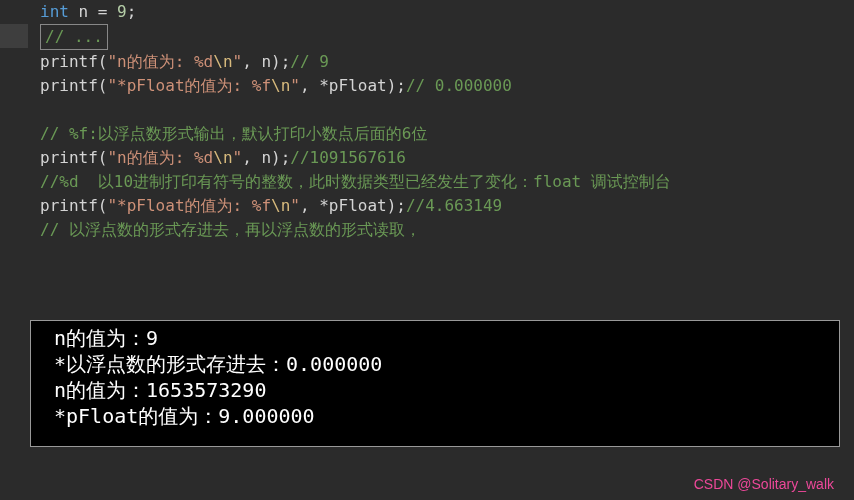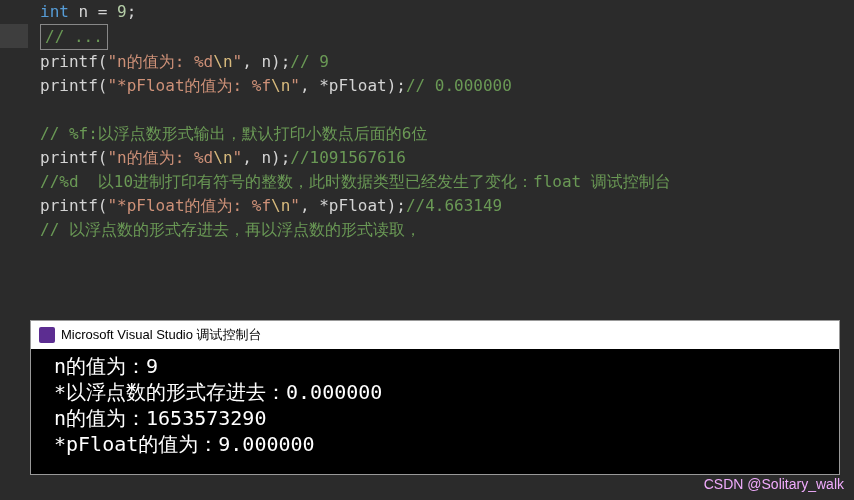--- a/index.html
+++ b/index.html
@@ -77,23 +77,23 @@
 .console-body {
   color: #fff;
   font-family: Consolas, "SimSun", monospace;
   font-size: 20px;
   line-height: 26px;
   padding: 4px 23px;
   height: 125px;
 }
 .watermark {
   position: absolute;
-  right: 10px;
+  right: 20px;
   bottom: 8px;
-  color: #f0abfc;
+  color: #ec4899;
   font-family: Arial, sans-serif;
   font-size: 14px;
 }
 </style>
 </head>
 <body>
 
 <div class="editor">
   <div class="gutter"></div>
   <div class="gutter-hl"></div>
@@ -115,24 +115,20 @@
   <div class="line"><span class="id">printf</span><span class="punc">(</span><span class="str">"</span><span class="str">n的值为: </span><span class="str">%d</span><span class="esc">\n</span><span class="str">"</span><span class="punc">, </span><span class="id">n</span><span class="punc">);</span><span class="cmt">//1091567616</span></div>
 
   <div class="line"><span class="cmt">//%d  以10进制打印有符号的整数，此时数据类型已经发生了变化：float 调试控制台</span></div>
 
   <div class="line"><span class="id">printf</span><span class="punc">(</span><span class="str">"</span><span class="str">*pFloat的值为: </span><span class="str">%f</span><span class="esc">\n</span><span class="str">"</span><span class="punc">, *</span><span class="id">pFloat</span><span class="punc">);</span><span class="cmt">//4.663149</span></div>
 
   <div class="line"><span class="cmt">// 以浮点数的形式存进去，再以浮点数的形式读取，</span></div>
 </div>
 
 <div class="console">
-  <div class="console-title">
-    <span class="vs-icon"></span>
-    <span>Microsoft Visual Studio 调试控制台</span>
-  </div>
   <div class="console-body">
     <div>n的值为：9</div>
     <div>*以浮点数的形式存进去：0.000000</div>
     <div>n的值为：1653573290</div>
     <div>*pFloat的值为：9.000000</div>
   </div>
 </div>
 
 <div class="watermark">CSDN @Solitary_walk</div>
 

